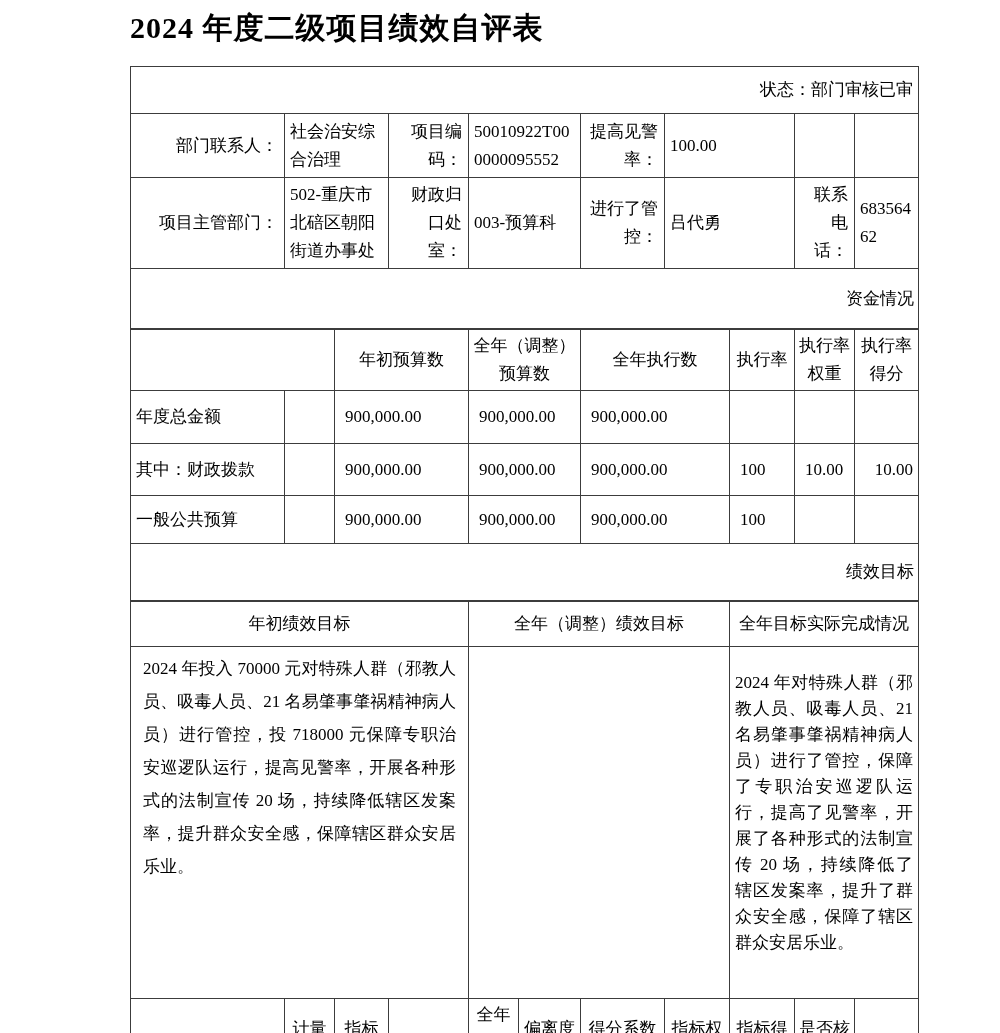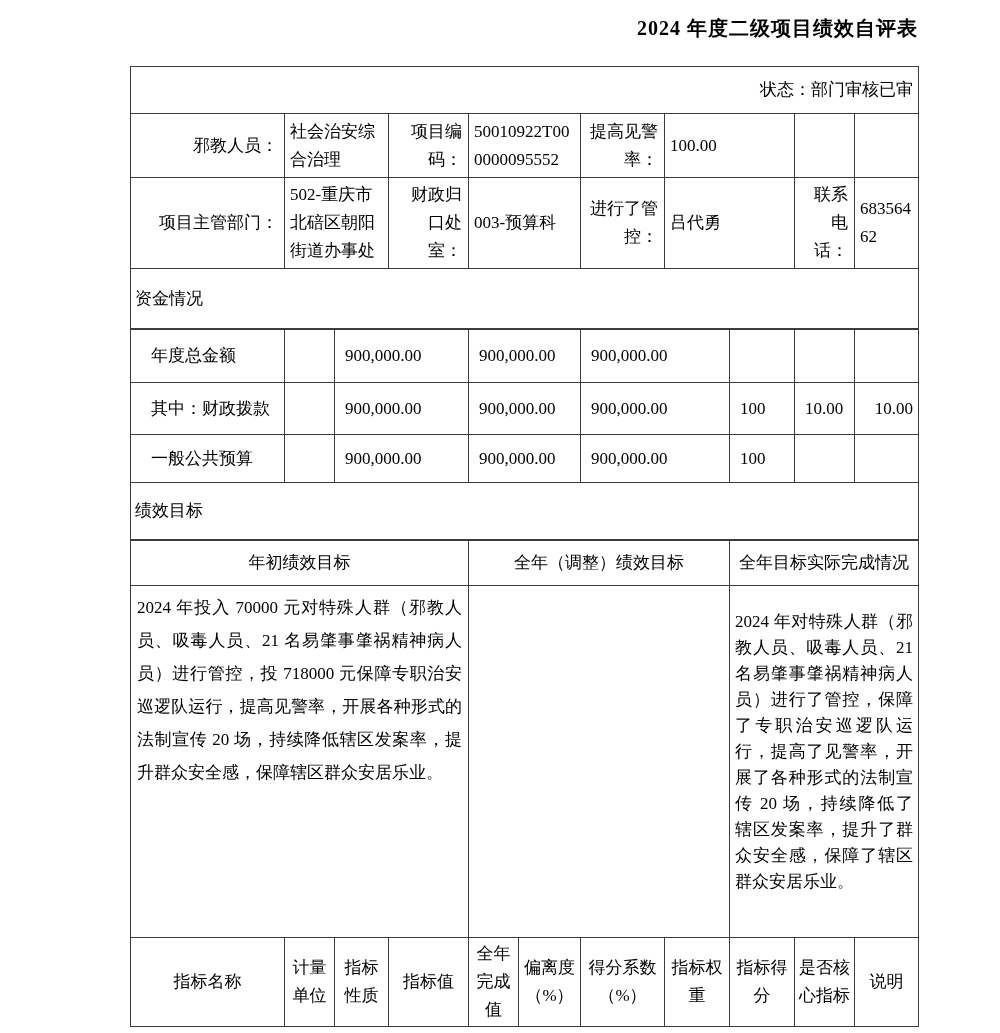--- a/index.html
+++ b/index.html
@@ -4,21 +4,21 @@
 <style>
   html,body{margin:0;padding:0;background:#ffffff;}
   body{
     width:1000px;height:1033px;overflow:hidden;
     font-family:"Liberation Serif","DejaVu Serif",serif;
     color:#000;
   }
   .page{position:relative;width:1000px;height:1033px;background:#fff;}
   .title{
     margin:8px 0 0 130px;width:788px;
-    text-align:right;font-size:20px;line-height:40px;font-weight:bold;
+    text-align:left;font-size:30px;line-height:40px;font-weight:bold;
     letter-spacing:1px;
   }
   table.tbl{
     border-collapse:collapse;table-layout:fixed;
     width:788px;margin:18px 0 0 130px;
   }
   td{
     border:1px solid #3c3c3c;
     padding:2px 4px;
     vertical-align:middle;
@@ -38,26 +38,26 @@
   .h-sec2 td{height:52px}
   .h-ghead td{height:40px}
   .h-gbody td{height:305px}
   .h-sec3 td{height:55px}
   .h-ihead td{height:74px}
   
   .status{text-align:right;padding-right:5px;}
   .lab{text-align:right;padding:2px 6px;}
   .val{text-align:left;padding:2px 4px 2px 5px;}
   .brk{word-break:break-all;margin-top:16px;}
-  .sec-t{text-align:left;border-bottom-width:2px;}
+  .sec-t{text-align:right;border-bottom-width:2px;}
   .ctr{text-align:center;padding:2px 3px;}
-  .flab{padding-left:20px;margin-left:39px;}
+  .flab{padding-left:5px;margin-left:39px;}
   .num{padding-left:10px;}
   .num-r{text-align:right;padding-right:5px;}
-  .para{vertical-align:top;text-align:justify;padding:5px 6px;}
+  .para{vertical-align:top;text-align:justify;padding:5px 12px;}
   .para-l{line-height:33px;}
   .para-r{line-height:26px;padding:23px 5px;}
 </style>
 </head>
 <body>
 
 <div class="page">
   <div class="title">2024 年度二级项目绩效自评表</div>
 
   <table class="tbl">
@@ -74,21 +74,21 @@
         <col style="width:60px">
         <col style="width:64px">
     </colgroup>
 
     <tbody>
         <tr class="h-status">
       <td colspan="11" class="status">状态：部门审核已审</td>
     </tr>
 
     <tr class="h-r1">
-      <td class="lab">邪教人员：</td>
+      <td class="lab">部门联系人：</td>
       <td colspan="2" class="val">社会治安综合治理</td>
       <td class="lab">项目编码：</td>
       <td colspan="2" class="val brk">50010922T000000095552</td>
       <td class="lab">提高见警率：</td>
       <td colspan="2" class="val">100.00</td>
       <td class="val"></td>
       <td class="val"></td>
     </tr>
 
     <tr class="h-r2">
@@ -99,20 +99,29 @@
       <td class="lab">进行了管控：</td>
       <td colspan="2" class="val">吕代勇</td>
       <td class="lab">联系电话：</td>
       <td class="val brk">68356462</td>
     </tr>
 
     <tr class="h-sec1">
       <td colspan="11" class="sec-t">资金情况</td>
     </tr>
 
+    <tr class="h-fhead">
+      <td colspan="2"></td>
+      <td colspan="2" class="ctr">年初预算数</td>
+      <td colspan="2" class="ctr">全年（调整）预算数</td>
+      <td colspan="2" class="ctr">全年执行数</td>
+      <td class="ctr">执行率</td>
+      <td class="ctr">执行率权重</td>
+      <td class="ctr">执行率得分</td>
+    </tr>
 
     <tr class="h-f1">
       <td class="flab">年度总金额</td>
       <td></td>
       <td colspan="2" class="num">900,000.00</td>
       <td colspan="2" class="num">900,000.00</td>
       <td colspan="2" class="num">900,000.00</td>
       <td class="num"></td>
       <td class="num"></td>
       <td class="num-r"></td>

